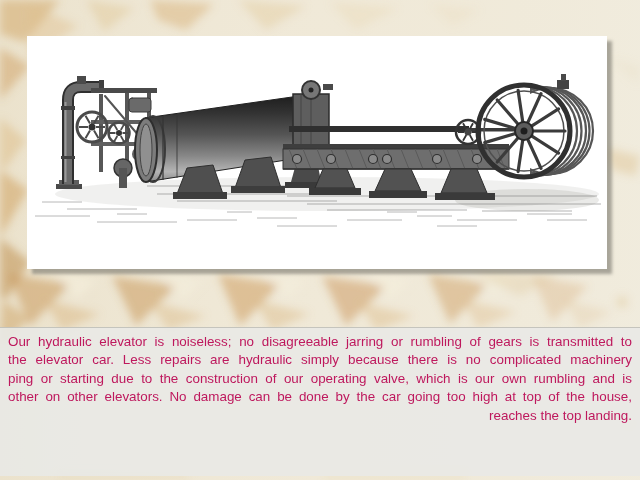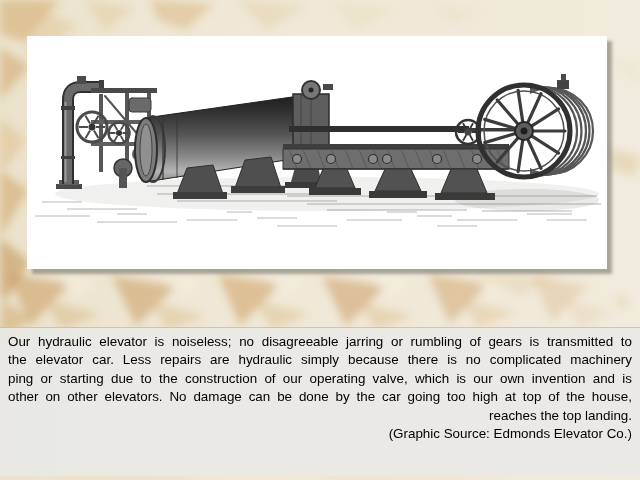--- a/index.html
+++ b/index.html
@@ -8,21 +8,21 @@
   #slide{position:relative;width:640px;height:480px;overflow:hidden;}
   #parchment{position:absolute;left:0;top:0;width:640px;height:480px;z-index:0;}
   #photo-frame{position:absolute;left:27px;top:36px;width:580px;height:233px;
        background:#ffffff;z-index:2;
        box-shadow:5px 5px 3px rgba(110,108,98,0.55);}
   #photo-frame svg{display:block;width:580px;height:233px;}
   #text-panel{position:absolute;left:0;top:327px;width:640px;height:149px;z-index:3;
        background:rgba(233,233,229,0.90);
        border-top:1px solid rgba(150,150,140,0.45);
        box-sizing:border-box;padding:5px 8px 0 8px;
-       color:#000000;font-size:13.4px;line-height:18.4px;letter-spacing:0px;}
+       color:#be185d;font-size:13.4px;line-height:18.4px;letter-spacing:0px;}
   .jline{text-align:justify;text-align-last:justify;white-space:normal;}
   .lline{text-align:right;}
 </style>
 </head>
 <body>
 
 <div id="slide">
 
   <svg id="parchment" viewBox="0 0 640 480" xmlns="http://www.w3.org/2000/svg">
     <defs>
@@ -226,19 +226,18 @@
         <circle cx="497" cy="95" r="3.5" fill="#1e1e1e"></circle>
         <rect x="530" y="44" width="12" height="9" fill="#444444"></rect>
         <rect x="534" y="38" width="5" height="7" fill="#4a4a4a"></rect>
       </g>
     </svg>
   </div>
 
   <div id="text-panel">
     <div class="jline">Our hydraulic elevator is noiseless; no disagreeable jarring or rumbling of gears is transmitted to</div>
     <div class="jline">the elevator car. Less repairs are hydraulic simply because there is no complicated machinery</div>
-    <div class="jline">ping or starting due to the construction of our operating valve, which is our own invention and is</div>
+    <div class="jline">ping or starting due to the construction of our operating valve, which is our own rumbling and is</div>
     <div class="jline">other on other elevators. No damage can be done by the car going too high at top of the house,</div>
     <div class="lline">reaches the top landing.</div>
-    <div class="lline">(Graphic Source: Edmonds Elevator Co.)</div>
   </div>
 
 </div>
 
 </body></html>

